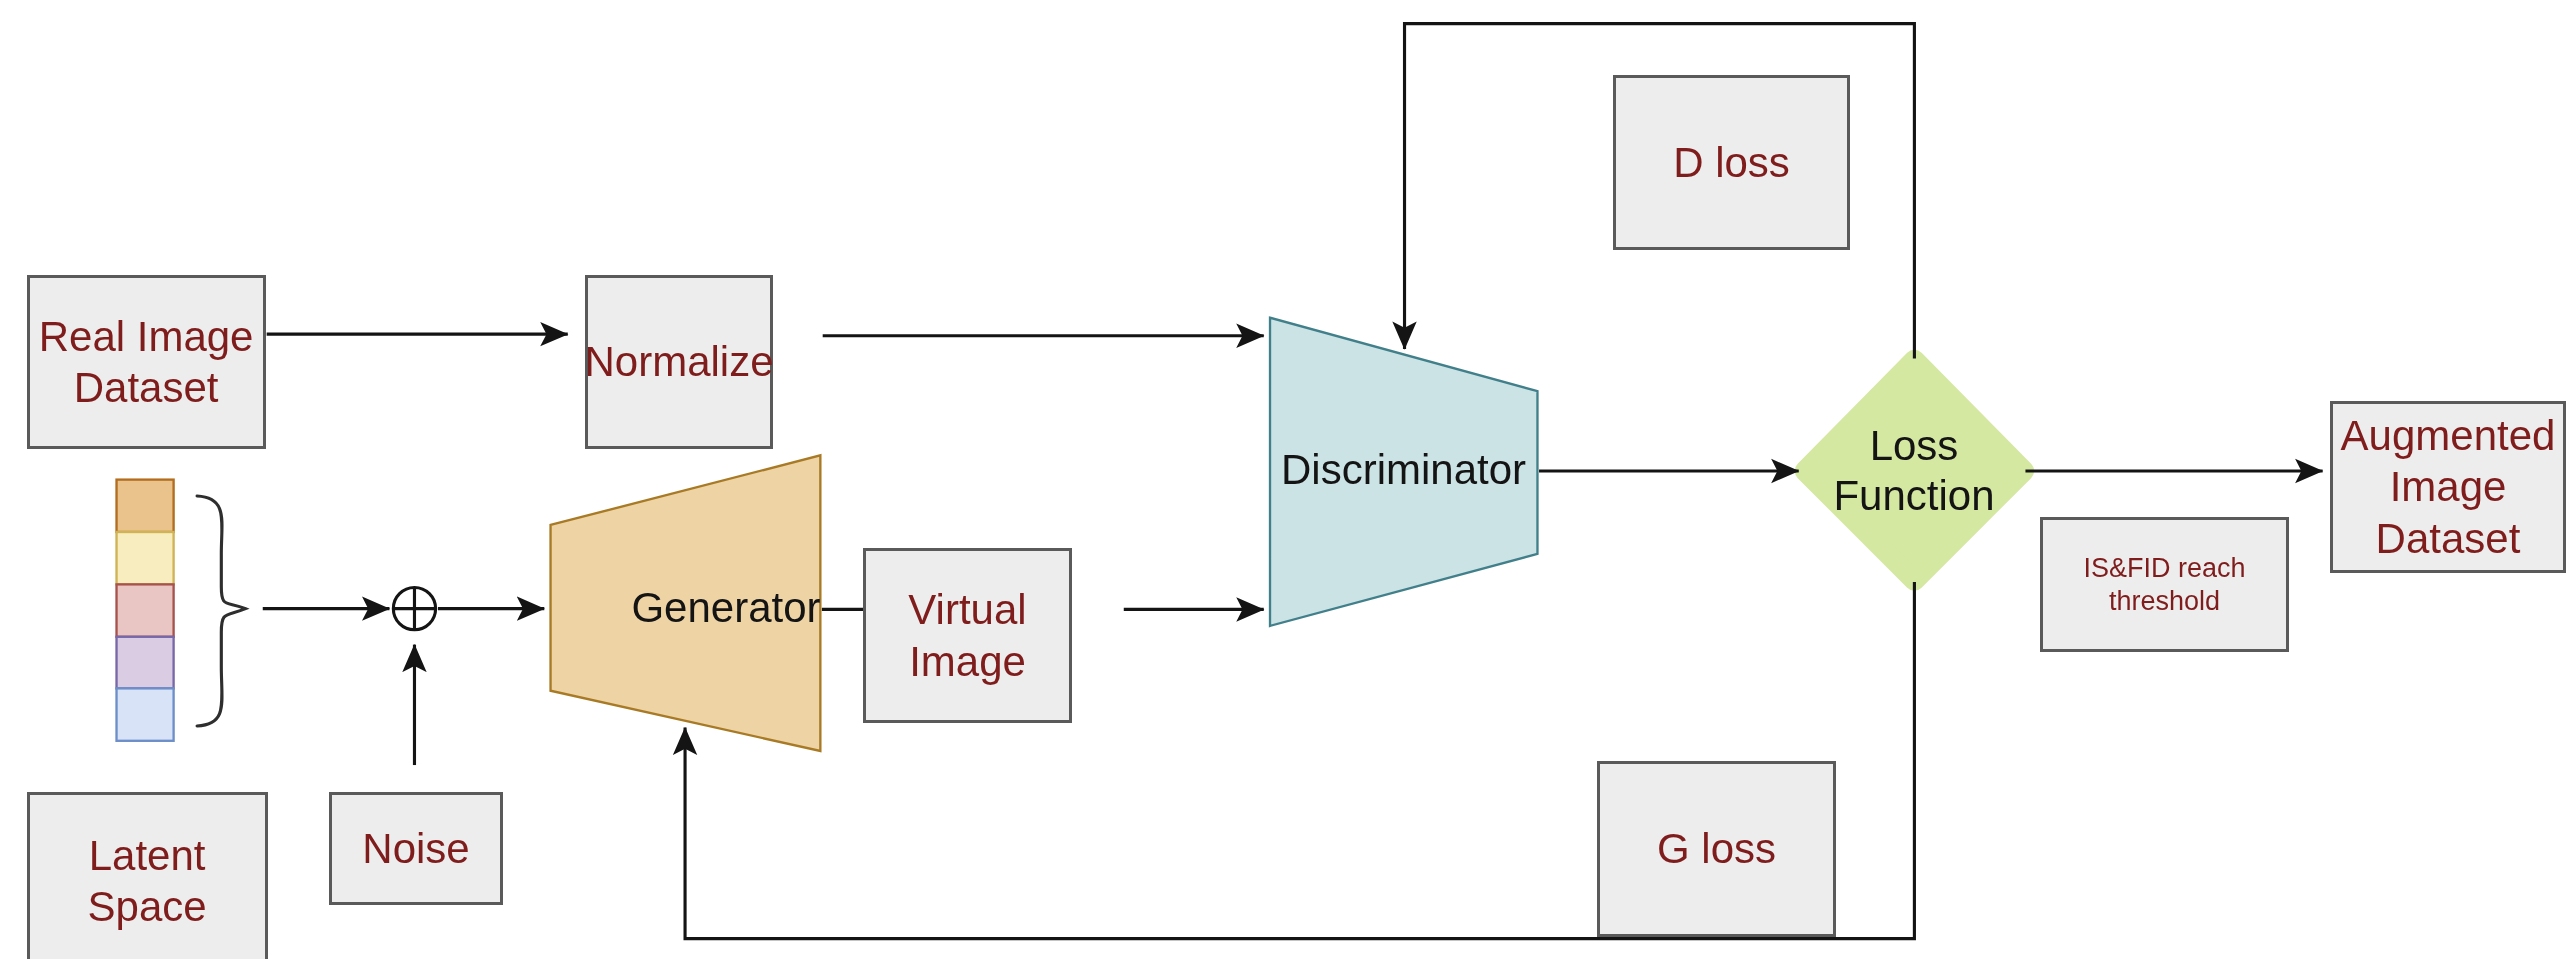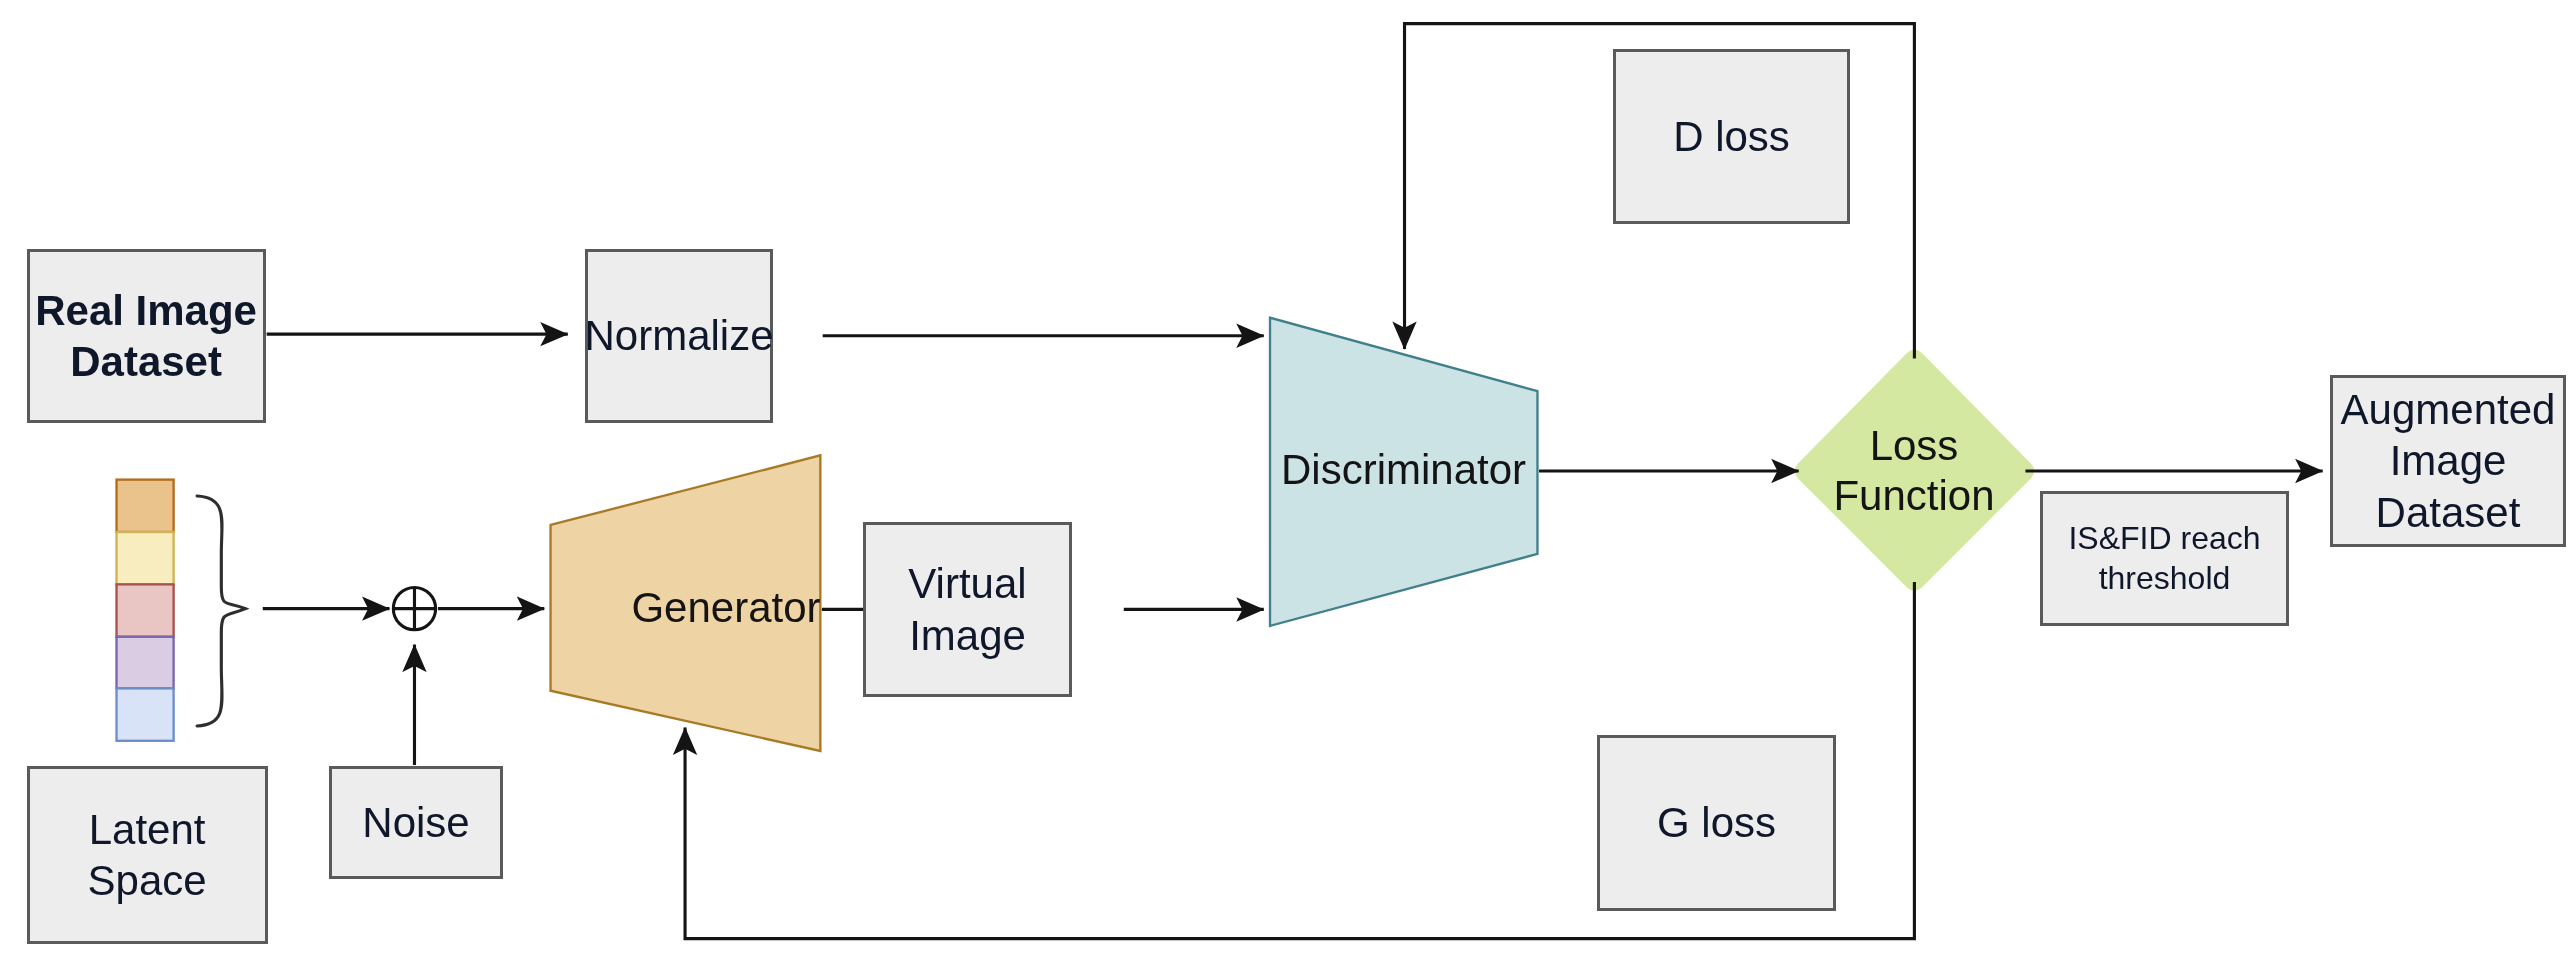--- a/index.html
+++ b/index.html
@@ -14,21 +14,22 @@
   svg.layer{position:absolute;left:0;top:0;}
   .node{
     position:absolute;
     box-sizing:border-box;
     background:#ededed;
     border:3.1px solid #5a5a5a;
     display:flex;align-items:center;justify-content:center;
     text-align:center;
     font-size:42px;line-height:1.22;
     white-space:pre-line;
-    color:#0f172a;
+    color:#7f1d1d;
+    margin-top:26px;
   }
   .shape-label{
     position:absolute;
     display:flex;align-items:center;justify-content:center;
     text-align:center;
     font-size:42px;line-height:1.18;
     white-space:pre-line;
     color:#141414;
     pointer-events:none;
   }
@@ -81,21 +82,21 @@
       <line x1="530" y1="978" x2="530" y2="824" marker-end="url(#arrow)"></line>
       <line x1="1051" y1="779" x2="1160" y2="779" marker-end="url(#arrow)"></line>
       <line x1="1437" y1="779" x2="1616" y2="779" marker-end="url(#arrow)"></line>
       <line x1="1968" y1="602" x2="2300" y2="602" marker-end="url(#arrow)"></line>
       <line x1="2590" y1="602" x2="2970" y2="602" marker-end="url(#arrow)"></line>
       <polyline points="2448,458 2448,30 1796,30 1796,446" marker-end="url(#arrow)"></polyline>
       <polyline points="2448,744 2448,1200 876,1200 876,930" marker-end="url(#arrow)"></polyline>
     </g>
   </svg>
 
-  <div class="node" style="left:26.6px;top:249px;width:239px;height:174px;font-weight:bold;">
+  <div class="node" style="left:26.6px;top:249px;width:239px;height:174px;">
     <span>Real Image
 Dataset</span>
   </div>
 
   <div class="node" style="left:585px;top:249px;width:188px;height:174px;">
     <span>Normalize</span>
   </div>
 
   <div class="node" style="left:26.6px;top:766px;width:241px;height:178px;">
     <span>Latent
@@ -112,21 +113,21 @@
   </div>
 
   <div class="node" style="left:1613px;top:49px;width:237px;height:175px;">
     <span>D loss</span>
   </div>
 
   <div class="node" style="left:1597px;top:735px;width:239px;height:176px;">
     <span>G loss</span>
   </div>
 
-  <div class="node" style="left:2040px;top:491px;width:249px;height:135px;font-size:32px;">
+  <div class="node" style="left:2040px;top:491px;width:249px;height:135px;font-size:27px;">
     <span>IS&amp;FID reach
 threshold</span>
   </div>
 
   <div class="node" style="left:2330px;top:375px;width:236px;height:172px;">
     <span>Augmented
 Image
 Dataset</span>
   </div>
 

